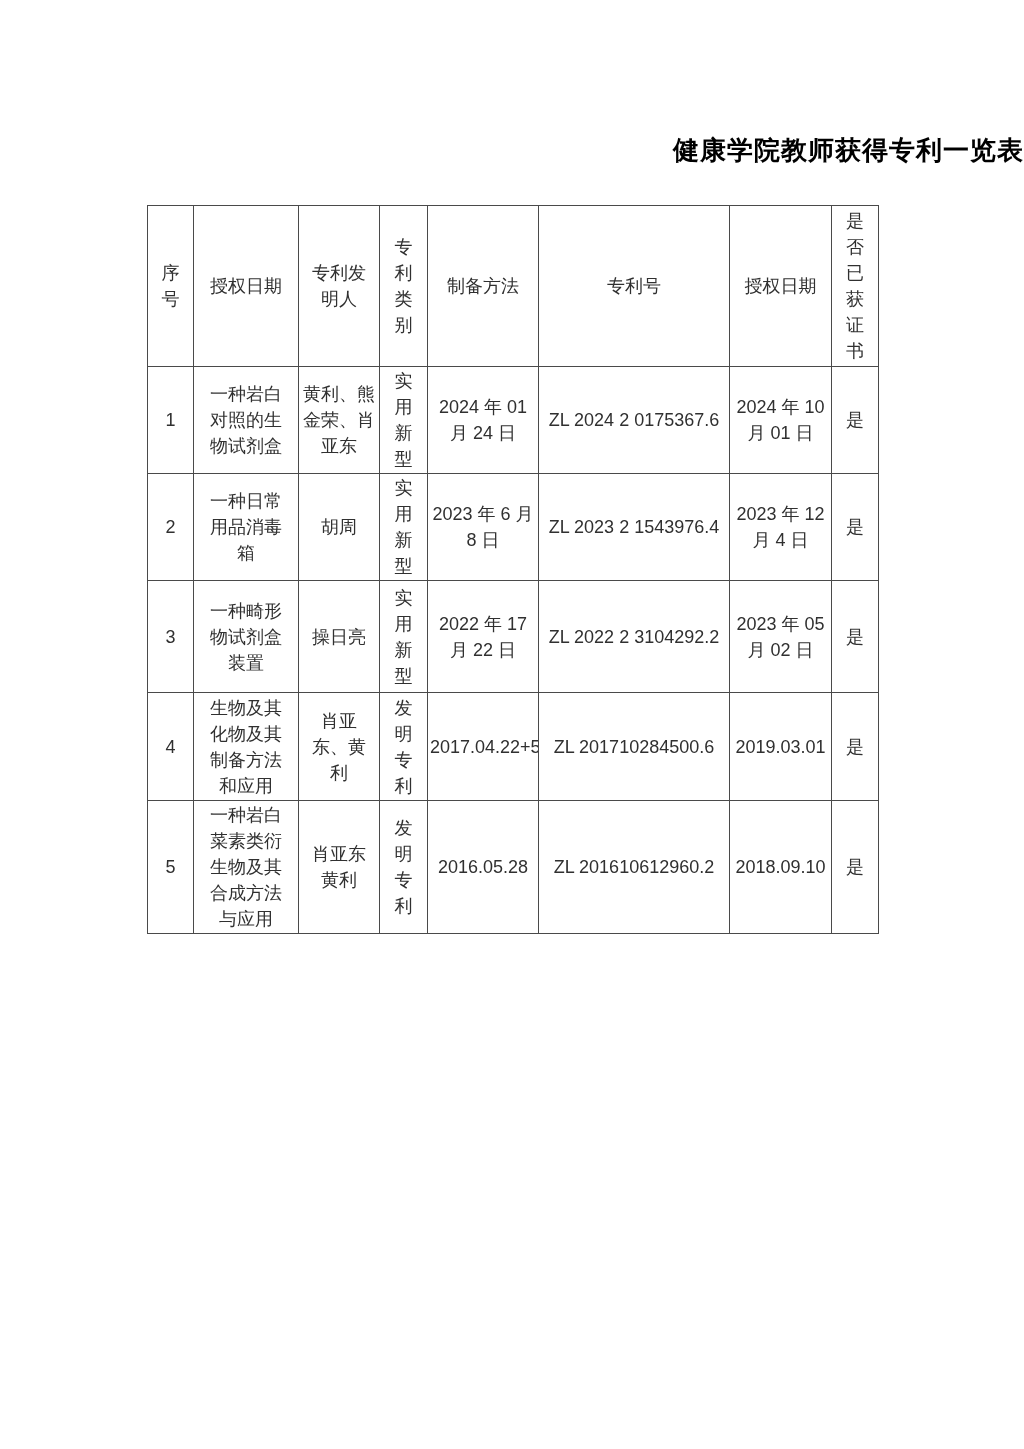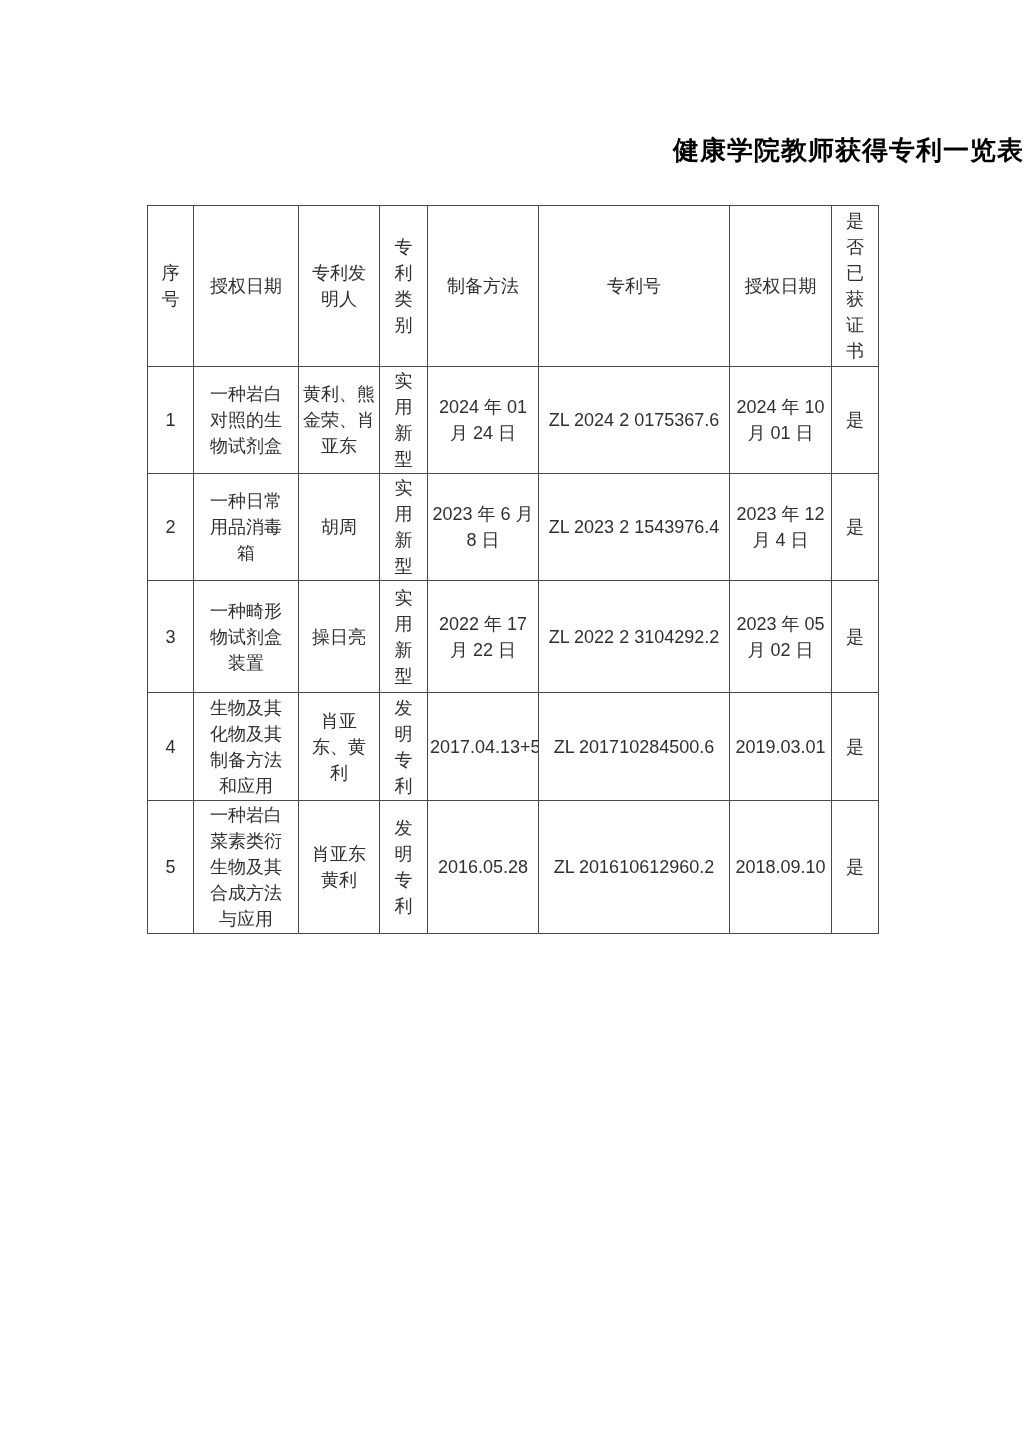--- a/index.html
+++ b/index.html
@@ -156,21 +156,21 @@
 化物及其
 制备方法
 和应用</td>
         <td>肖亚
 东、黄
 利</td>
         <td>发
 明
 专
 利</td>
-        <td>2017.04.13+5</td>
+        <td>2017.04.22+5</td>
         <td>ZL 201710284500.6</td>
         <td>2019.03.01</td>
         <td>是</td>
       </tr>
       <tr class="row-5">
         <td>5</td>
         <td>一种岩白
 菜素类衍
 生物及其
 合成方法

